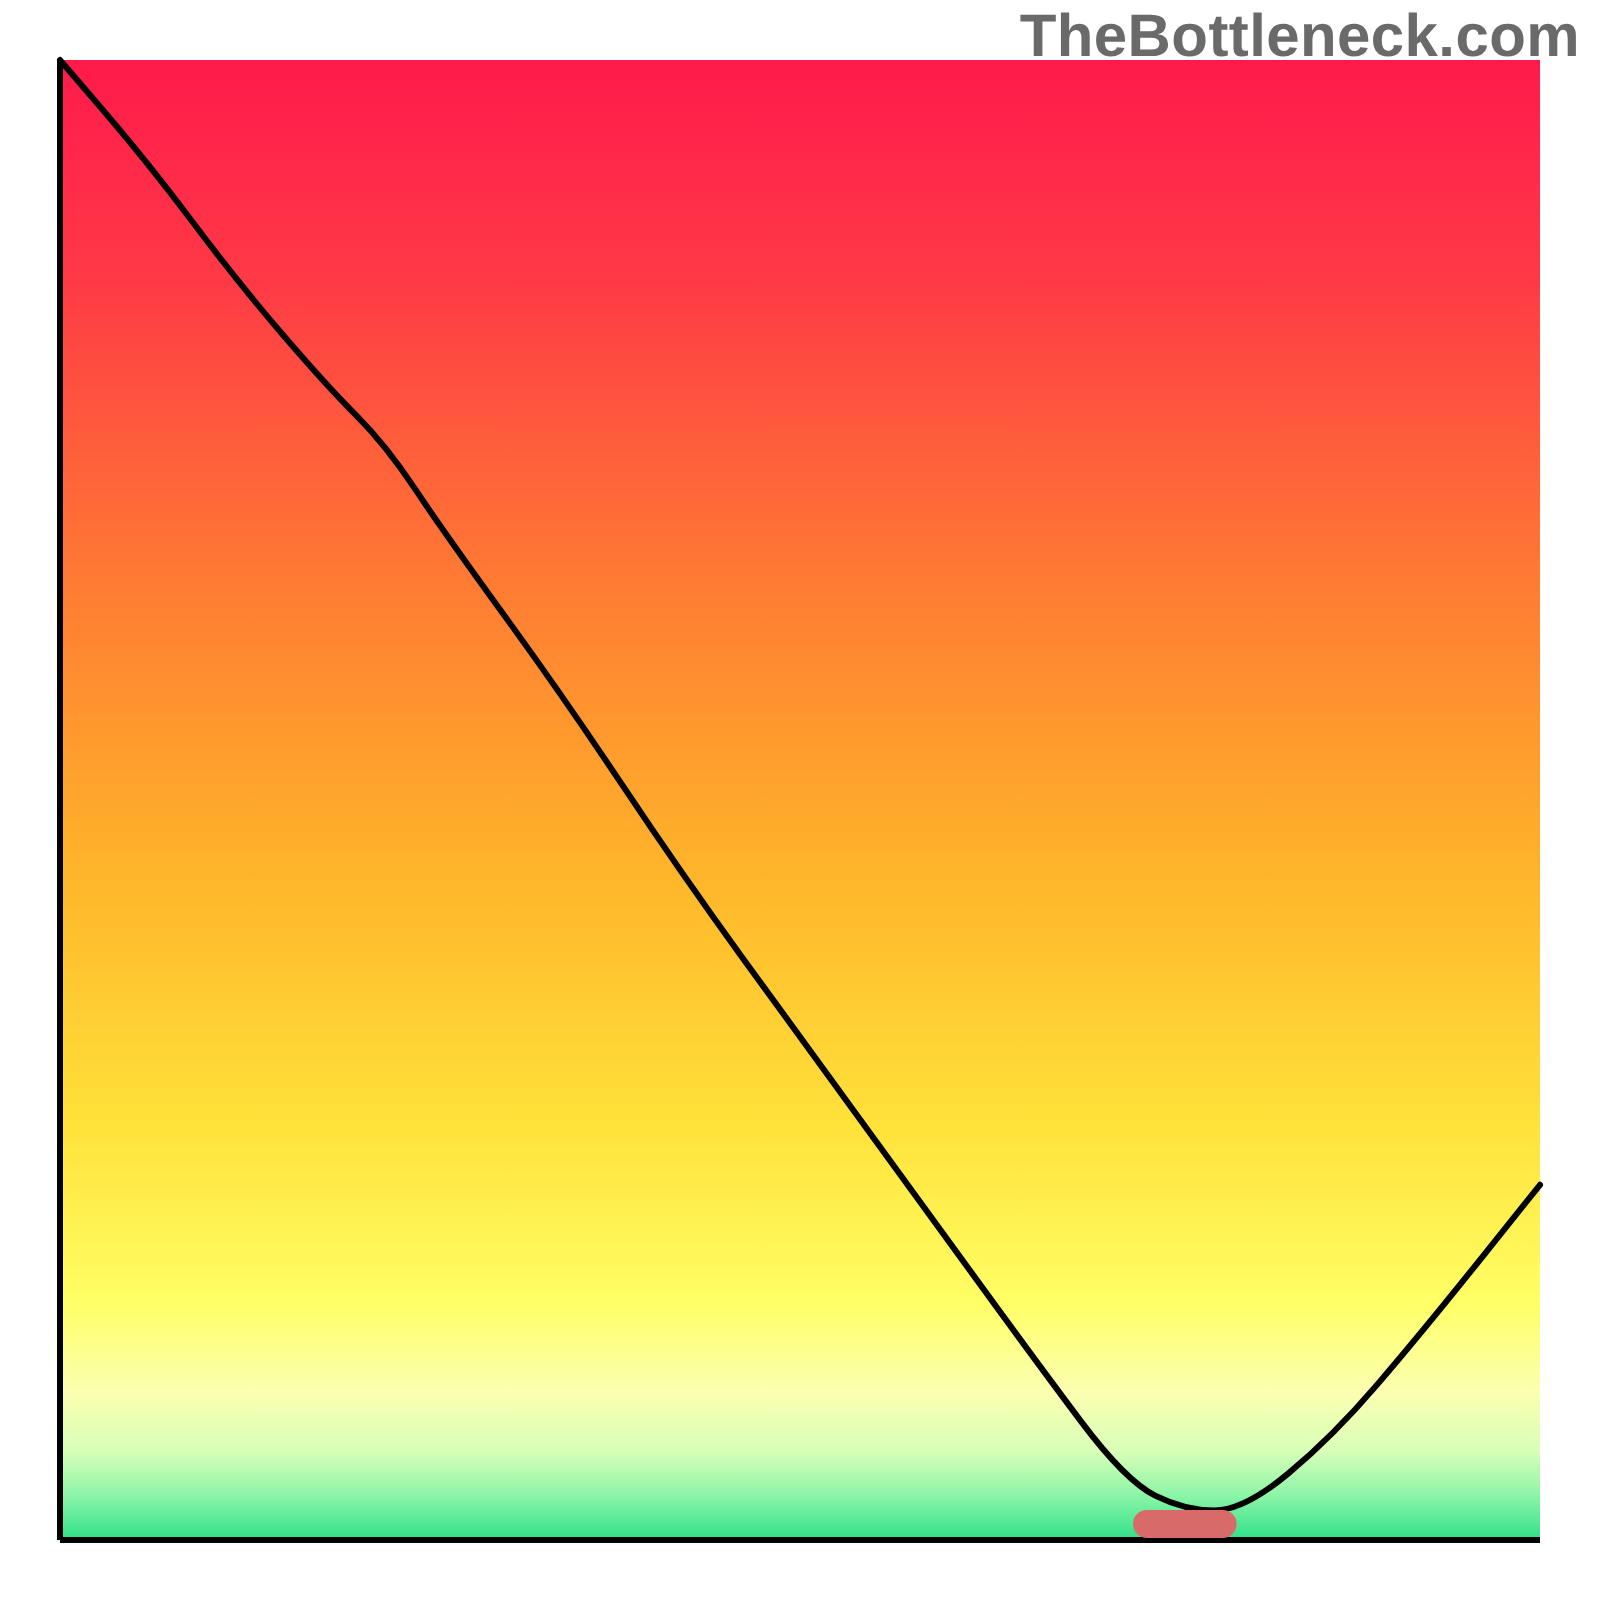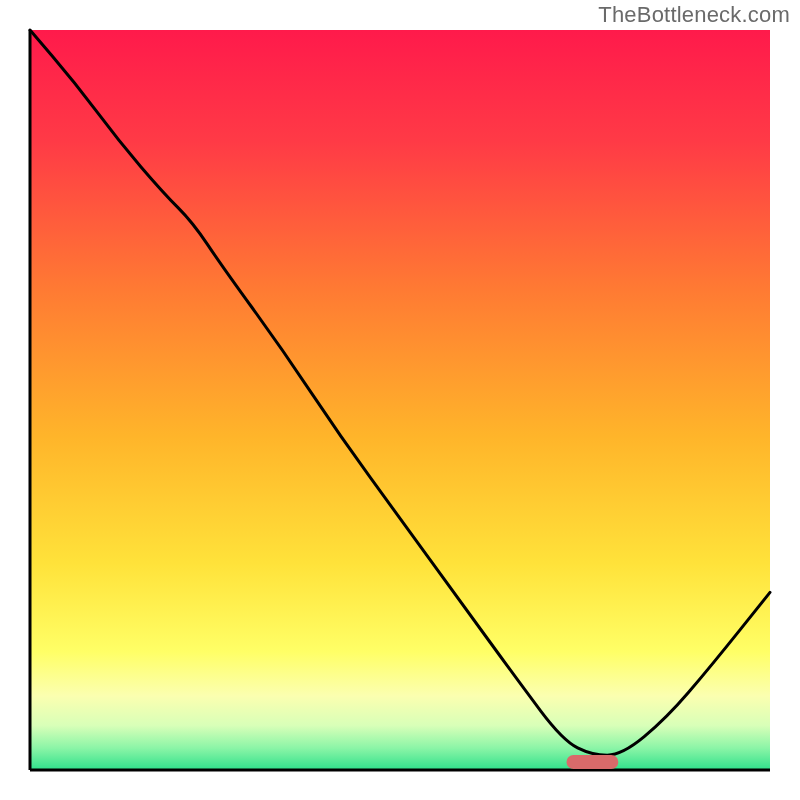--- a/index.html
+++ b/index.html
@@ -13,22 +13,22 @@
   }
   .stage {
     position: relative;
     width: 800px;
     height: 800px;
   }
   .watermark {
     position: absolute;
     top: 2px;
     right: 10px;
-    font-size: 22px;
-    font-weight: 400;
+    font-size: 30px;
+    font-weight: 700;
     color: #6a6a6a;
     letter-spacing: 0.2px;
     user-select: none;
   }
   svg {
     display: block;
   }
 </style>
 </head>
 <body>

